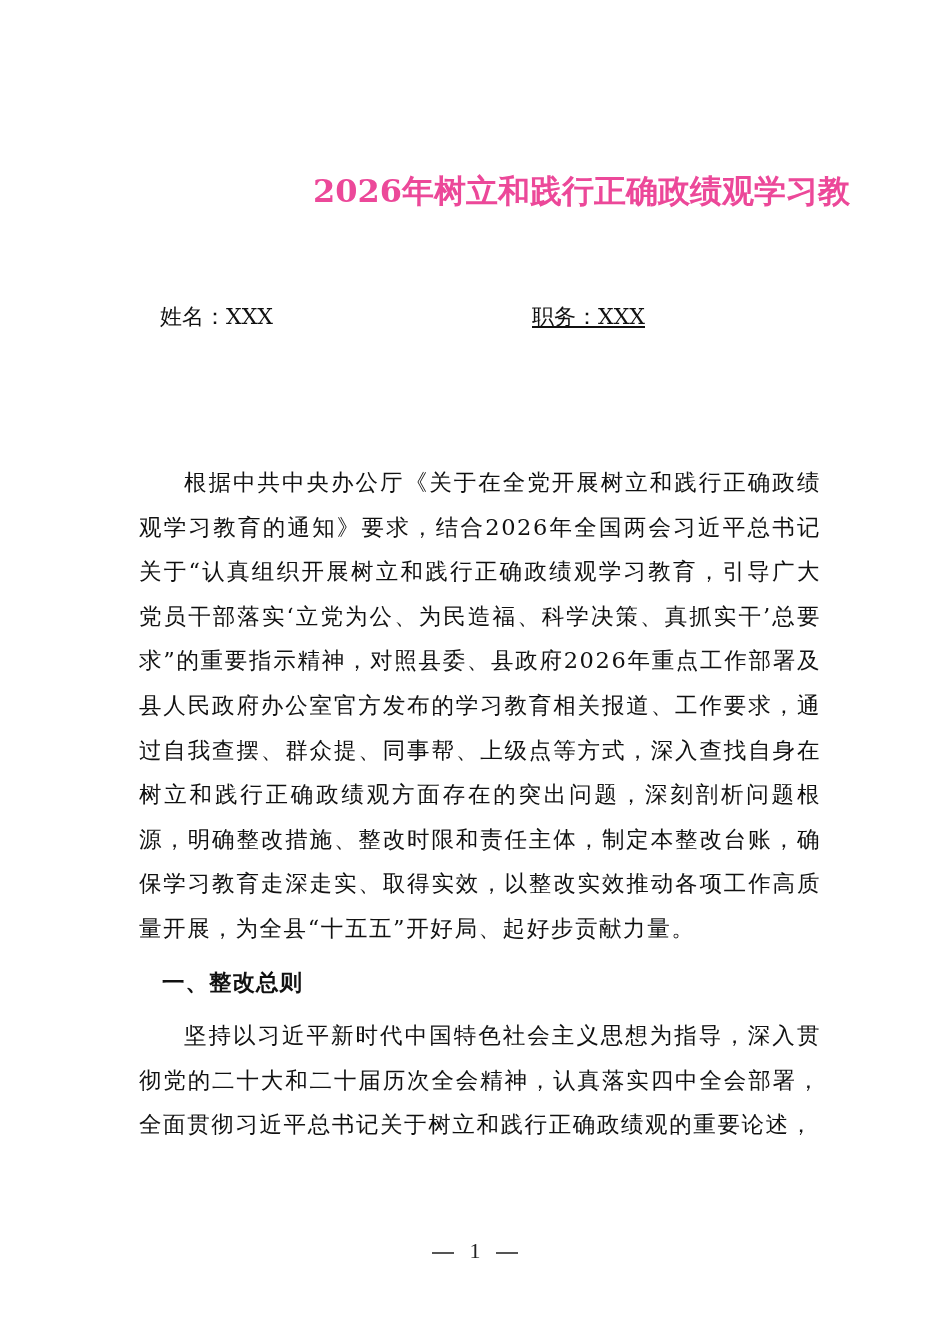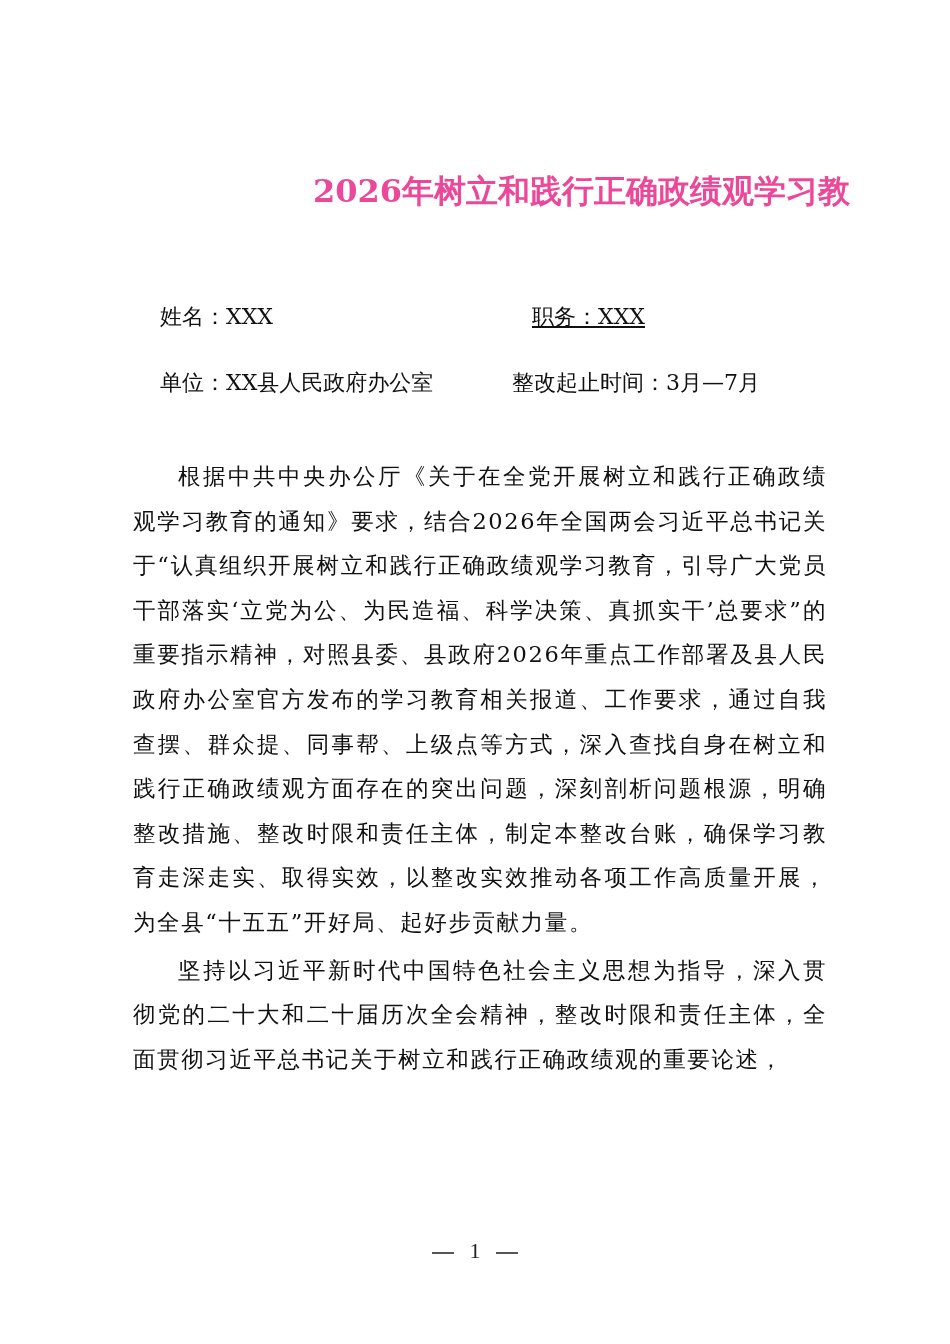--- a/index.html
+++ b/index.html
@@ -13,21 +13,21 @@
   .meta {
     position: absolute; left: 160px; font-family: "DejaVu Serif", serif;
     font-size: 22px; line-height: 26px; color: #111; white-space: nowrap;
   }
   .meta .right { position: absolute; white-space: nowrap; }
   .body-text {
     position: absolute; left: 130px; width: 700px;
     font-family: "DejaVu Serif", serif; font-size: 22.5px; line-height: 44.6px;
     color: #111; text-align: justify; letter-spacing: 1.6px;
   }
-  .para { text-indent: 2em; margin: 3px; }
+  .para { text-indent: 2em; margin: 9px; }
   .h1 {
     margin: 0; padding-left: 32px; font-family: "DejaVu Sans", sans-serif;
     font-weight: bold; font-size: 22.5px; letter-spacing: 1px;
   }
   .h2 { margin: 0; padding-left: 34px; font-family: "DejaVu Serif", serif; letter-spacing: 0.5px; }
   .footer {
     position: absolute; left: 0; width: 950px; top: 1238px; text-align: center;
     font-family: "Liberation Serif", serif; font-size: 22px; color: #222;
   }
   .footer .dash { display: inline-block; width: 22px; height: 1.5px; background: #555; vertical-align: middle; margin: 0 10px; }
@@ -38,28 +38,25 @@
 <div class="page">
 
   <div class="title">
     <div>2026年树立和践行正确政绩观学习教</div>
   </div>
 
   <div class="meta" style="top:304px;">
     <span>姓名：XXX</span>
     <span class="right" style="left:372px;text-decoration:underline;">职务：XXX</span>
   </div>
-  <div class="meta" style="top:370px;">
-    <span>单位：XX县人民政府办公室</span>
-    <span class="right" style="left:352px;">整改起止时间：3月—7月</span>
-  </div>
 
   <div class="body-text" style="top:451px;">
     <p class="para">根据中共中央办公厅《关于在全党开展树立和践行正确政绩观学习教育的通知》要求，结合2026年全国两会习近平总书记关于“认真组织开展树立和践行正确政绩观学习教育，引导广大党员干部落实‘立党为公、为民造福、科学决策、真抓实干’总要求”的重要指示精神，对照县委、县政府2026年重点工作部署及县人民政府办公室官方发布的学习教育相关报道、工作要求，通过自我查摆、群众提、同事帮、上级点等方式，深入查找自身在树立和践行正确政绩观方面存在的突出问题，深刻剖析问题根源，明确整改措施、整改时限和责任主体，制定本整改台账，确保学习教育走深走实、取得实效，以整改实效推动各项工作高质量开展，为全县“十五五”开好局、起好步贡献力量。</p>
-    <p class="para">坚持以习近平新时代中国特色社会主义思想为指导，深入贯彻党的二十大和二十届历次全会精神，整改时限和责任主体，全面贯彻习近平总书记关于树立和践行正确政绩观的重要论述，</p>
+    <p class="h1">一、整改总则</p>
+    <p class="para">坚持以习近平新时代中国特色社会主义思想为指导，深入贯彻党的二十大和二十届历次全会精神，认真落实四中全会部署，全面贯彻习近平总书记关于树立和践行正确政绩观的重要论述，</p>
   </div>
 
   <div class="footer">
     <span class="dash"></span>
     <span>1</span>
     <span class="dash"></span>
   </div>
 
 </div>
 

